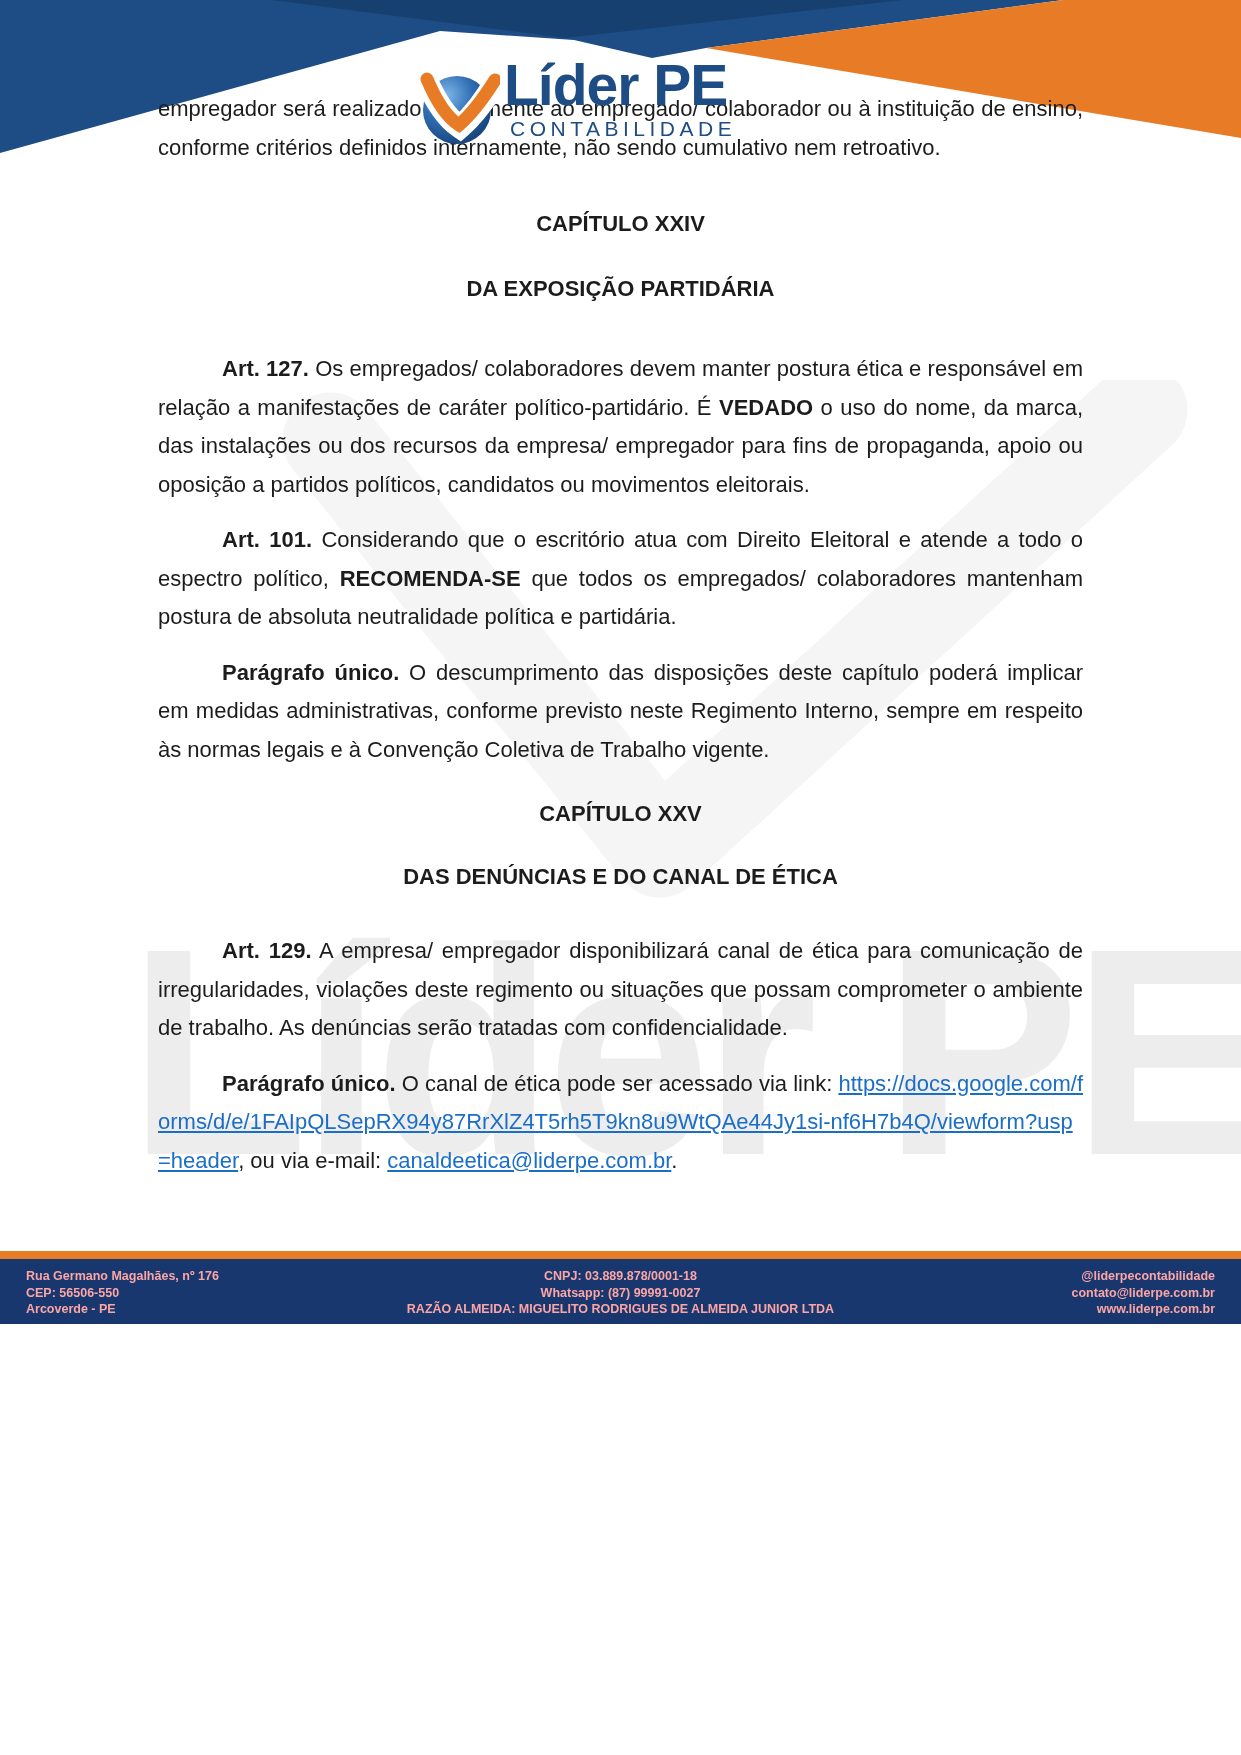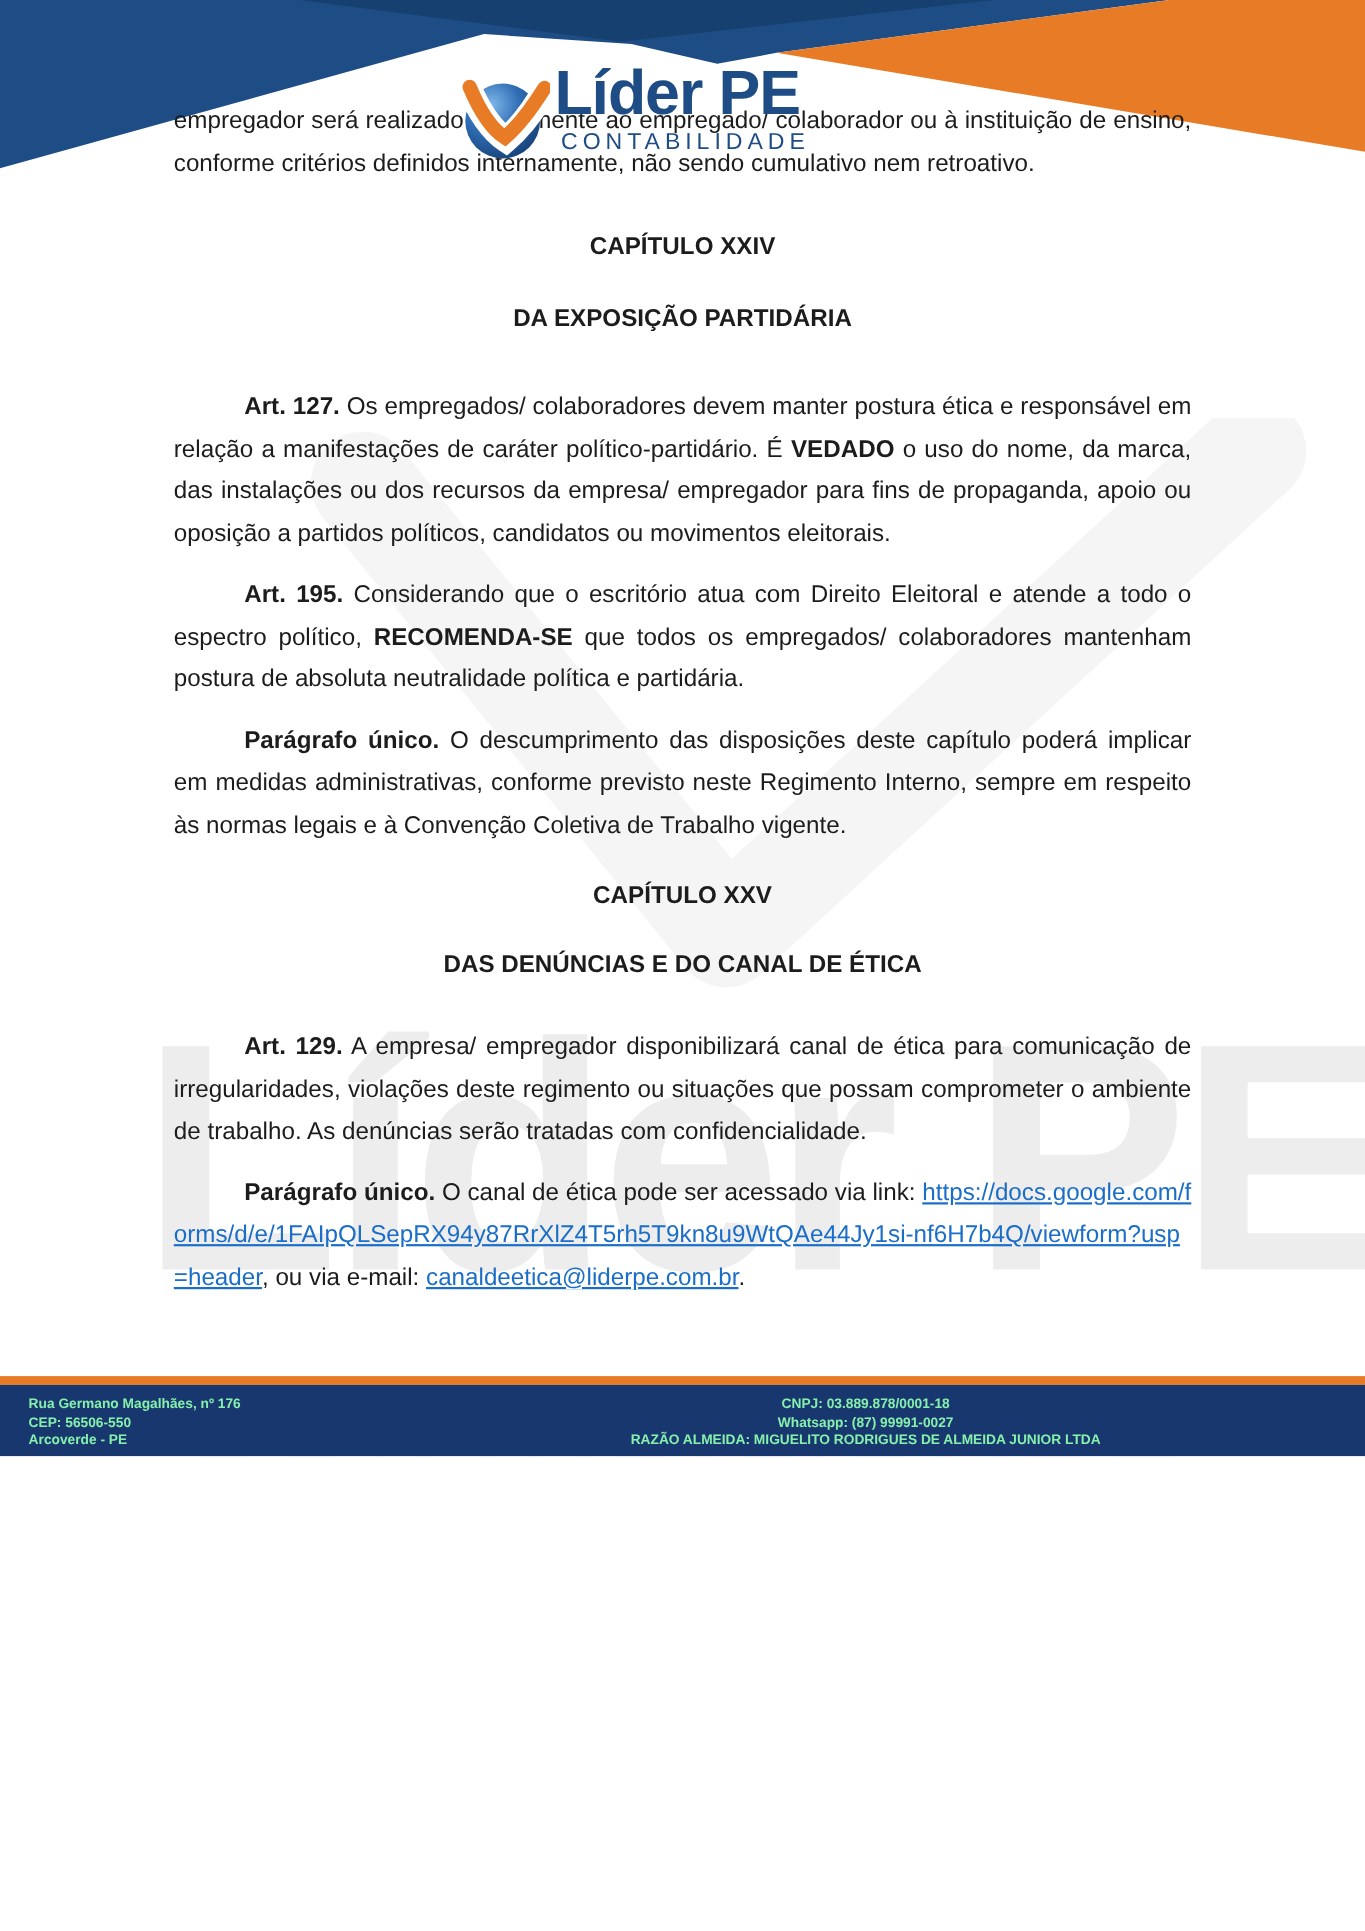--- a/index.html
+++ b/index.html
@@ -33,21 +33,21 @@
   #ch25-title{margin-top:26px;}
   #ch25-subtitle{margin-top:24px;margin-bottom:36px;}
   .b{font-weight:700;}
   .doclink{color:var(--link);text-decoration:underline;word-break:break-all;cursor:pointer;}
   
   footer{position:absolute;left:0;bottom:0;width:100%;z-index:4;}
   .footer-stripe{height:8px;background:var(--orange);}
   .footer-bar{
     height:65px;background:var(--footerNavy);box-sizing:border-box;
     display:flex;justify-content:space-between;align-items:flex-start;
-    padding:9px 26px 0 26px;color:#86efac;font-size:12.5px;font-weight:700;line-height:16.5px;
+    padding:9px 26px 0 26px;color:#fca5a5;font-size:12.5px;font-weight:700;line-height:16.5px;
   }
   .fcol-left{text-align:left;width:28%;}
   .fcol-center{text-align:center;flex:1;}
   .fcol-right{text-align:right;width:28%;}
 </style>
 </head>
 <body>
 
 <div class="page">
 
@@ -82,21 +82,21 @@
   <div class="wm wm-title">Líder PE</div>
   <div class="wm wm-sub">CONTABILIDADE</div>
 
   <main>
     <p class="para no-indent"><span>empregador será realizado diretamente ao empregado/ colaborador ou à instituição de ensino, conforme critérios definidos internamente, não sendo cumulativo nem retroativo.</span></p>
 
     <h2 class="chapter" id="ch24-title">CAPÍTULO XXIV</h2>
     <h2 class="chapter" id="ch24-subtitle">DA EXPOSIÇÃO PARTIDÁRIA</h2>
 
     <p class="para"><span class="b">Art. 127.</span><span> Os empregados/ colaboradores devem manter postura ética e responsável em relação a manifestações de caráter político-partidário. É </span><span class="b">VEDADO</span><span> o uso do nome, da marca, das instalações ou dos recursos da empresa/ empregador para fins de propaganda, apoio ou oposição a partidos políticos, candidatos ou movimentos eleitorais.</span></p>
-    <p class="para"><span class="b">Art. 195.</span><span> Considerando que o escritório atua com Direito Eleitoral e atende a todo o espectro político, </span><span class="b">RECOMENDA-SE</span><span> que todos os empregados/ colaboradores mantenham postura de absoluta neutralidade política e partidária.</span></p>
+    <p class="para"><span class="b">Art. 101.</span><span> Considerando que o escritório atua com Direito Eleitoral e atende a todo o espectro político, </span><span class="b">RECOMENDA-SE</span><span> que todos os empregados/ colaboradores mantenham postura de absoluta neutralidade política e partidária.</span></p>
     <p class="para"><span class="b">Parágrafo único.</span><span> O descumprimento das disposições deste capítulo poderá implicar em medidas administrativas, conforme previsto neste Regimento Interno, sempre em respeito às normas legais e à Convenção Coletiva de Trabalho vigente.</span></p>
 
     <h2 class="chapter" id="ch25-title">CAPÍTULO XXV</h2>
     <h2 class="chapter" id="ch25-subtitle">DAS DENÚNCIAS E DO CANAL DE ÉTICA</h2>
 
     <p class="para"><span class="b">Art. 129.</span><span> A empresa/ empregador disponibilizará canal de ética para comunicação de irregularidades, violações deste regimento ou situações que possam comprometer o ambiente de trabalho. As denúncias serão tratadas com confidencialidade.</span></p>
     <p class="para"><span class="b">Parágrafo único.</span><span> O canal de ética pode ser acessado via link: </span><a class="doclink" href="#">https://docs.google.com/forms/d/e/1FAIpQLSepRX94y87RrXlZ4T5rh5T9kn8u9WtQAe44Jy1si-nf6H7b4Q/viewform?usp=header</a><span>, ou via e-mail: </span><a class="doclink" href="#">canaldeetica@liderpe.com.br</a><span>.</span></p>
   </main>
 
   <footer>
@@ -105,16 +105,21 @@
       <div class="fcol-left">
         <div>Rua Germano Magalhães, nº 176</div>
         <div>CEP: 56506-550</div>
         <div>Arcoverde - PE</div>
       </div>
       <div class="fcol-center">
         <div>CNPJ: 03.889.878/0001-18</div>
         <div>Whatsapp: (87) 99991-0027</div>
         <div>RAZÃO ALMEIDA: MIGUELITO RODRIGUES DE ALMEIDA JUNIOR LTDA</div>
       </div>
+      <div class="fcol-right">
+        <div>@liderpecontabilidade</div>
+        <div>contato@liderpe.com.br</div>
+        <div>www.liderpe.com.br</div>
+      </div>
     </div>
   </footer>
 
 </div>
 
 </body></html>

